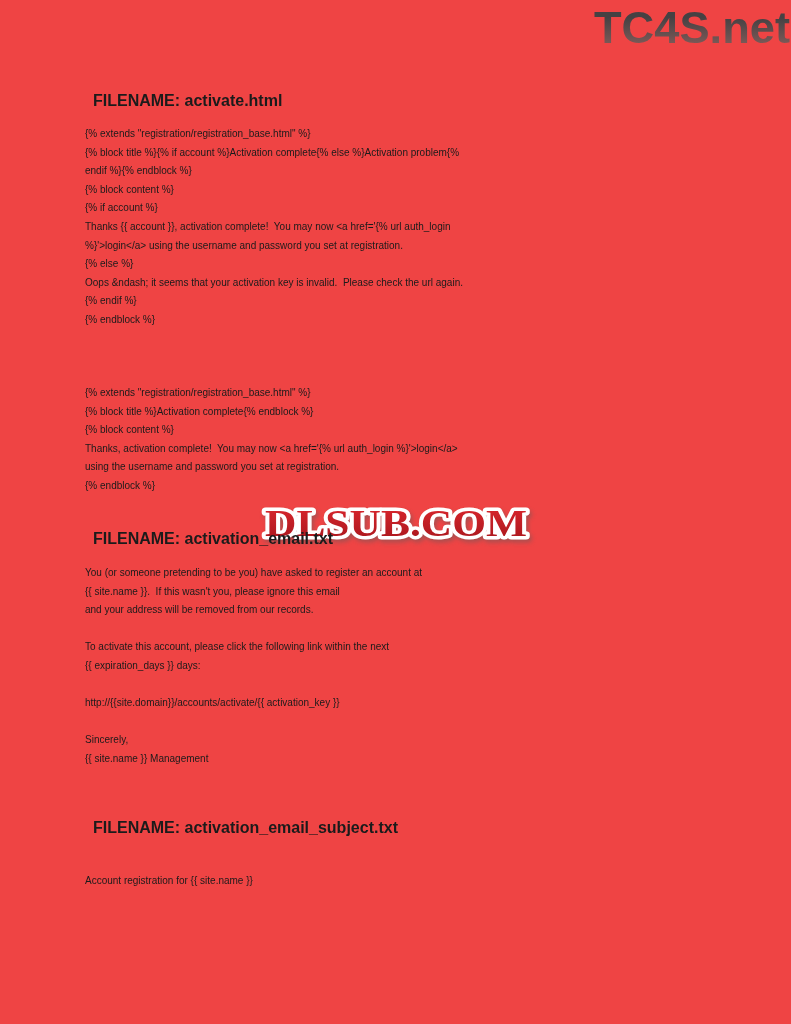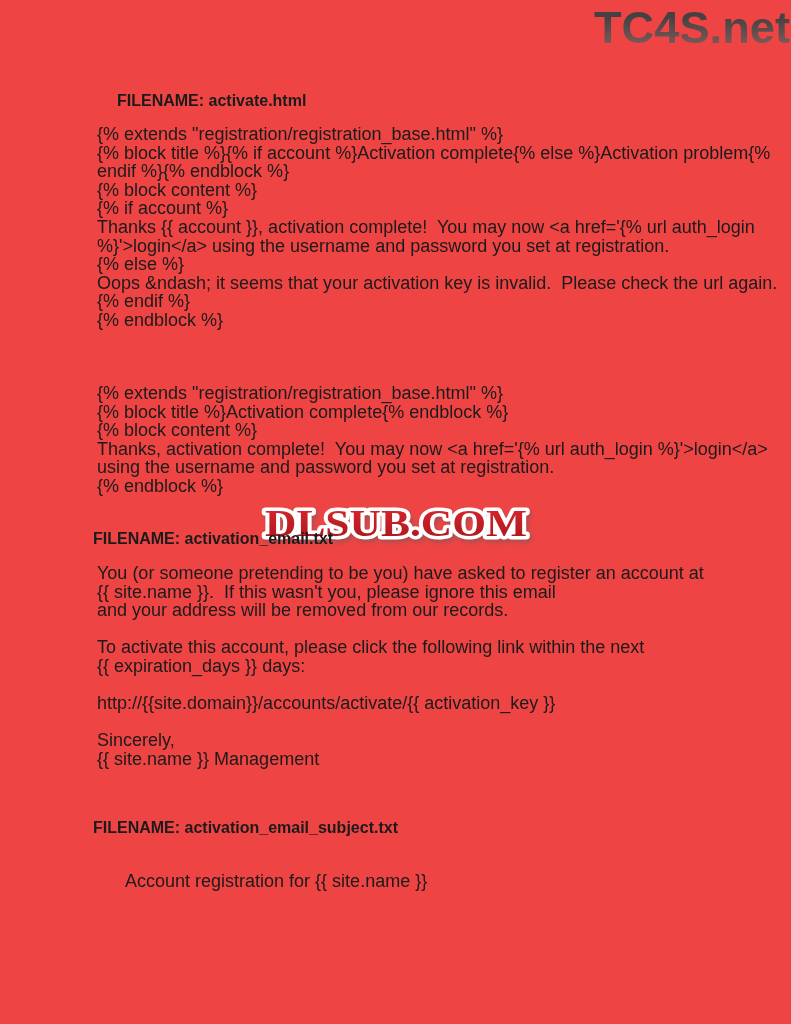--- a/index.html
+++ b/index.html
@@ -15,35 +15,35 @@
   .heading {
     position: absolute;
     left: 93px;
     font-size: 16px;
     font-weight: bold;
     line-height: 18.6px;
     white-space: pre;
   }
   .lines {
     position: absolute;
-    left: 97px;
-    font-size: 18px;
+    left: 85px;
+    font-size: 10px;
     line-height: 18.6px;
     white-space: pre;
   }
   .lines .line { height: 18.6px; min-height: 18.6px; }
 
-  .sec0-h { top: 92px; margin-left: 24px; }
+  .sec0-h { top: 92px; }
   .sec0-l { top: 125px; }
   .sec1-h { top: 348px; }
   .sec1-l { top: 384px; }
   .sec2-h { top: 530px; }
   .sec2-l { top: 564px; }
   .sec3-h { top: 819px; }
-  .sec3-l { top: 835px; margin-left: 28px; }
+  .sec3-l { top: 835px; }
 
   .logo-top {
     position: absolute;
     left: 591px;
     top: 3px;
   }
   .logo-center {
     position: absolute;
     left: 252px;
     top: 496px;

